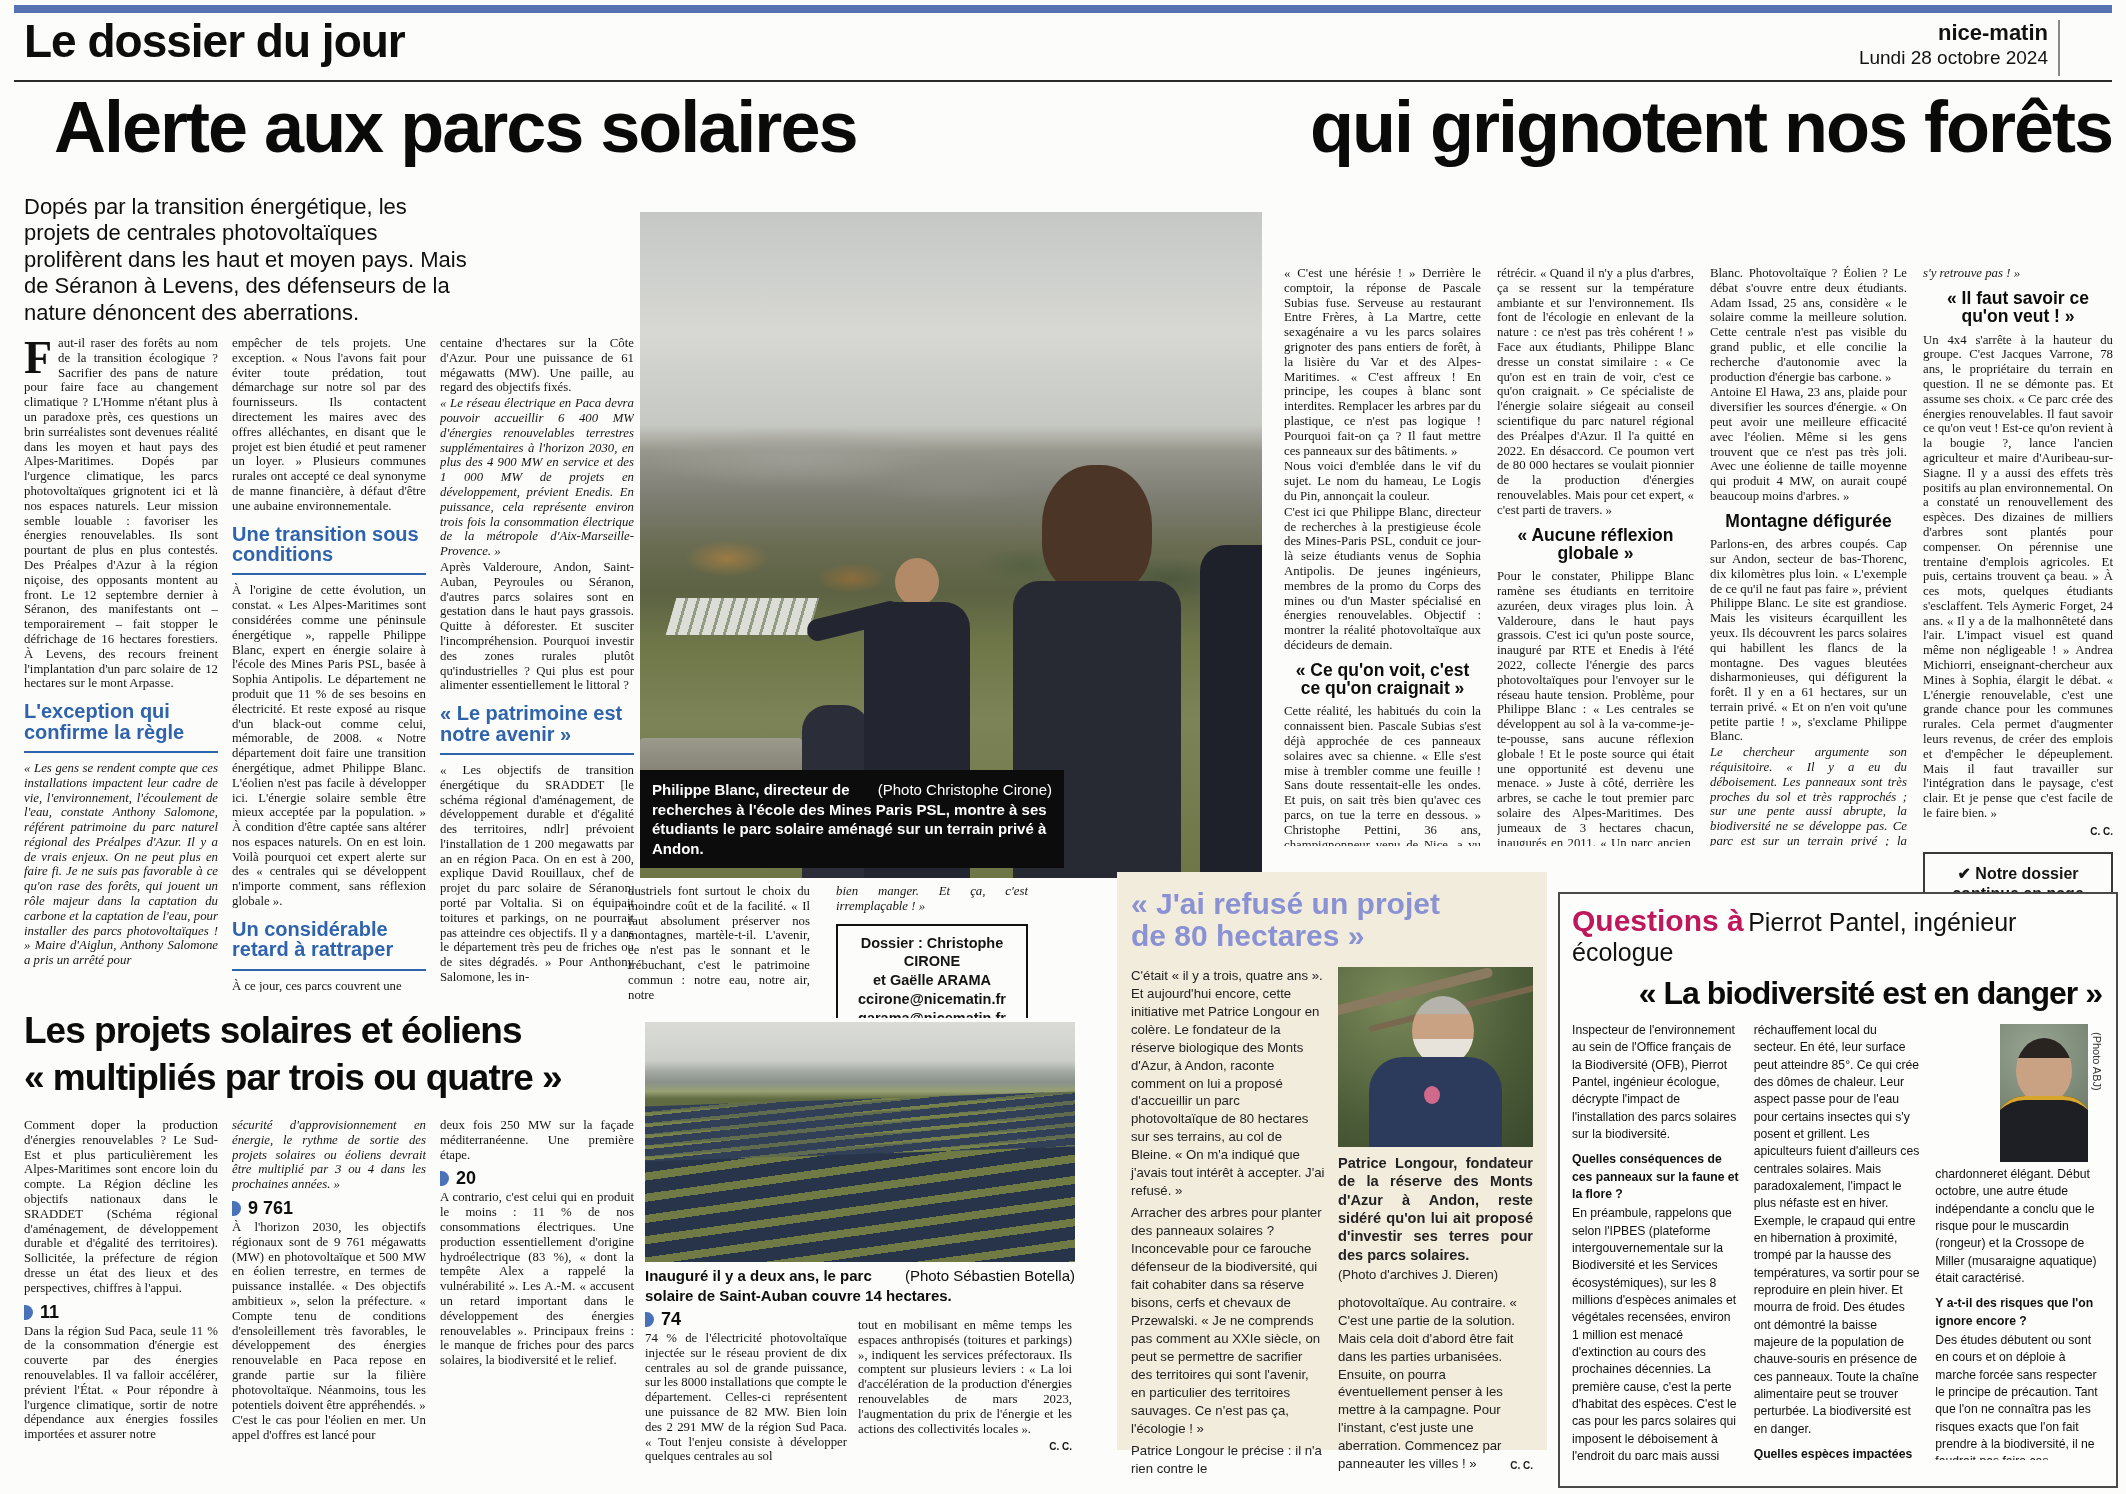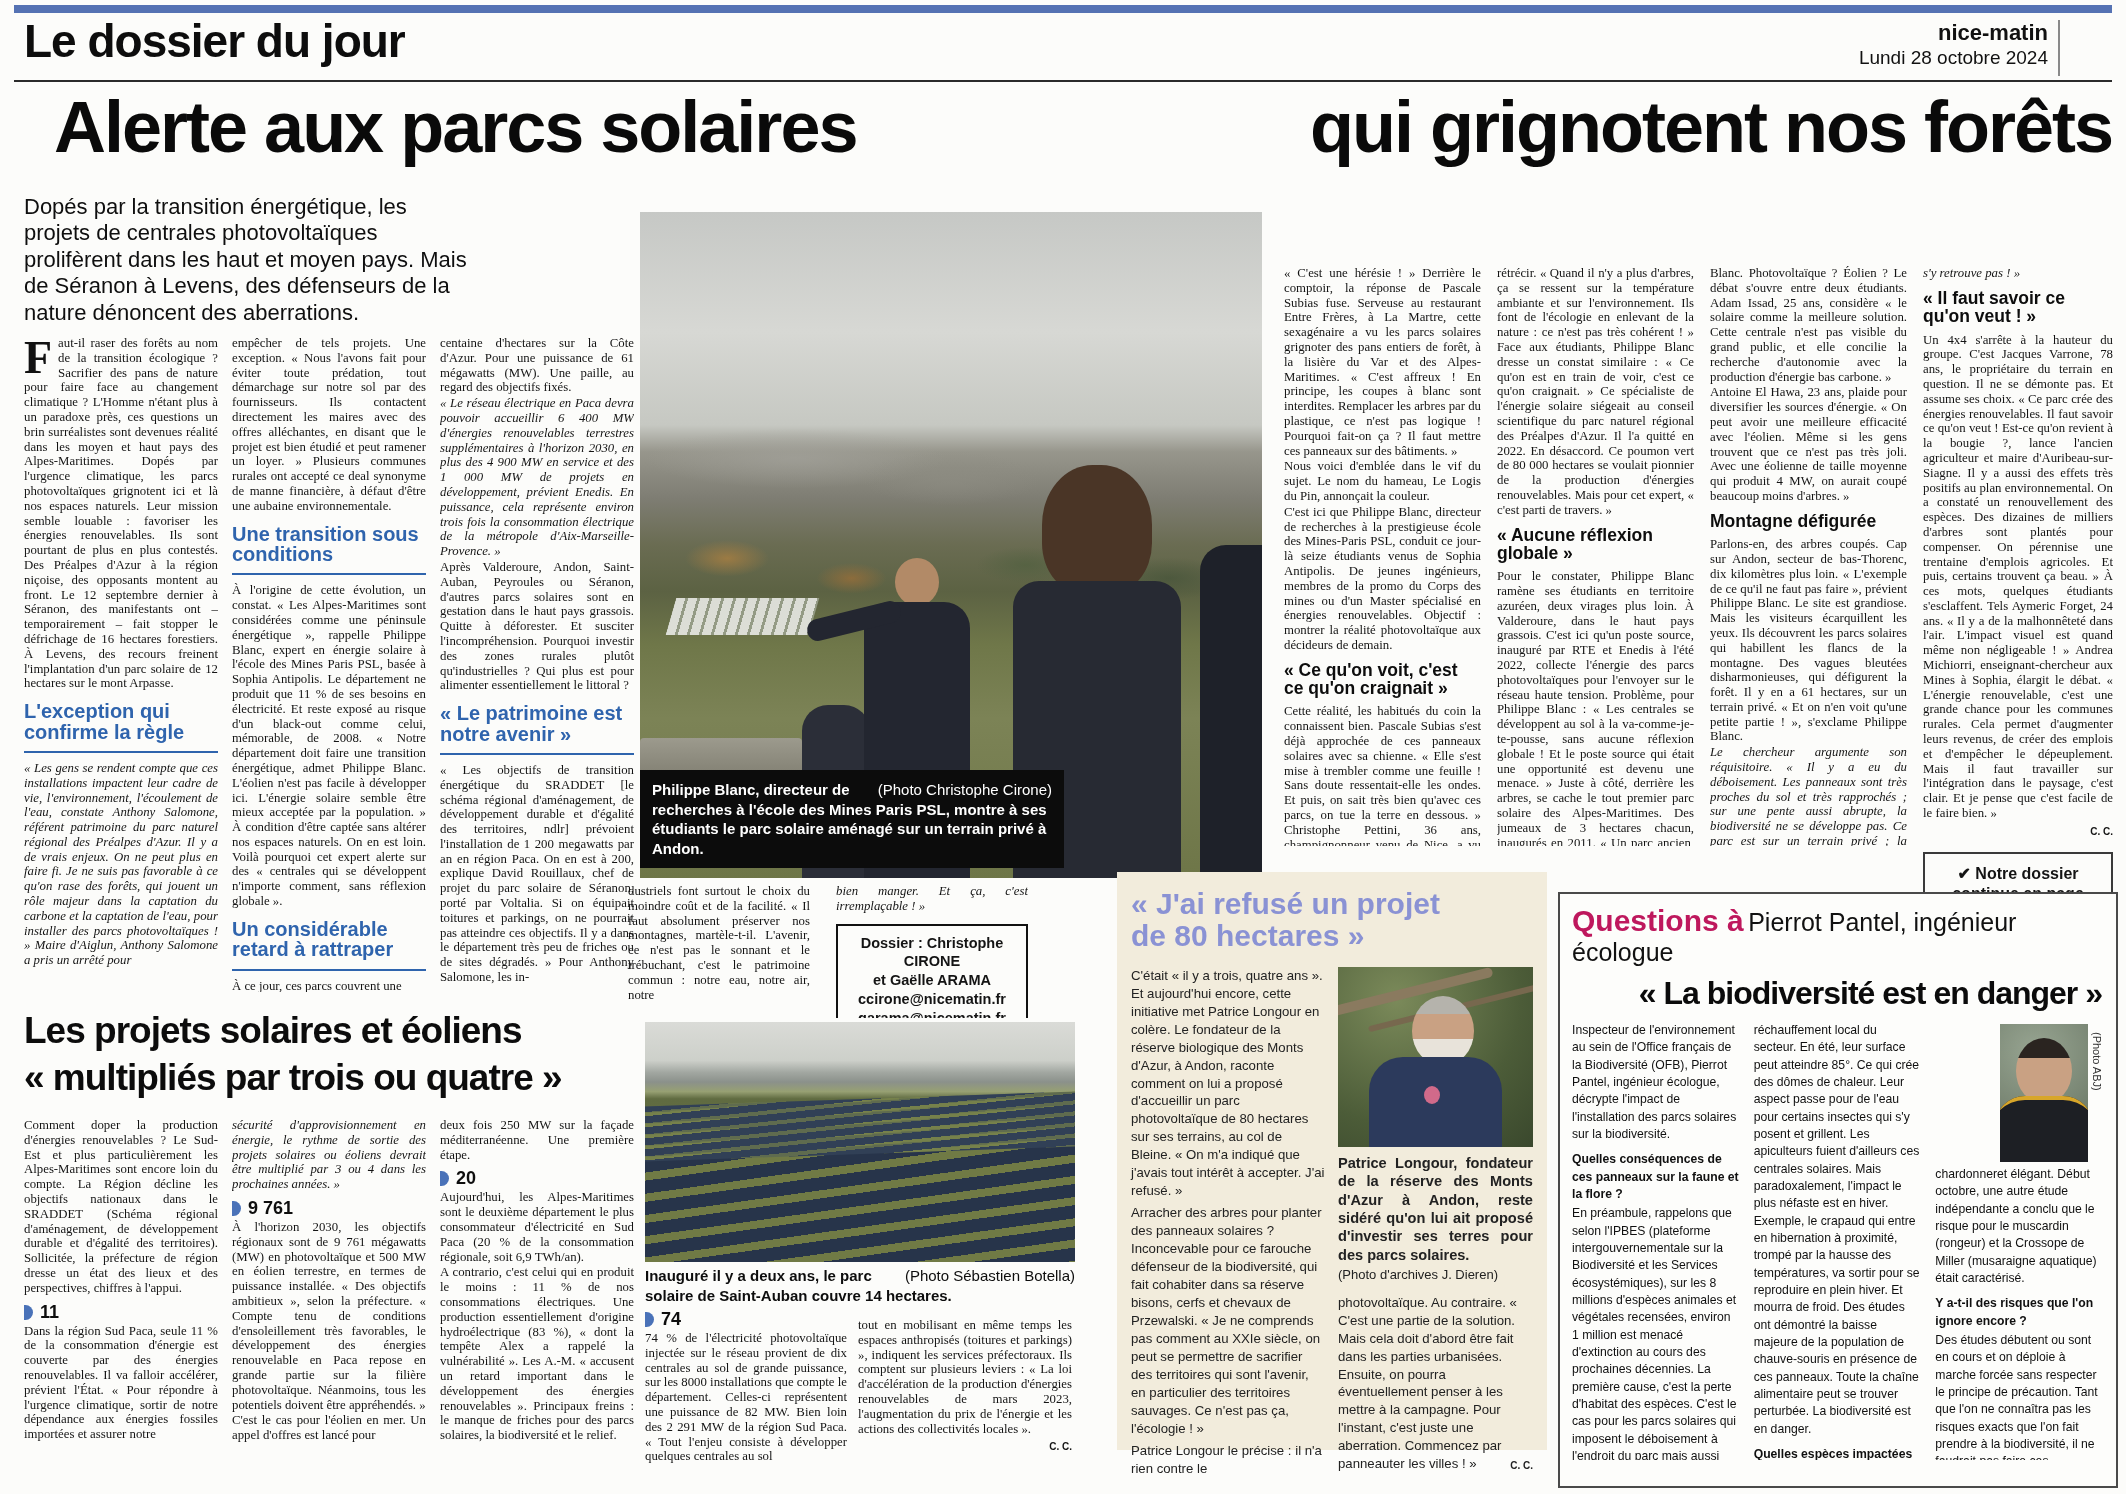--- a/index.html
+++ b/index.html
@@ -22,21 +22,21 @@
   .lede{left:24px;top:194px;width:444px;font-family:"Liberation Sans",sans-serif;
         font-size:22px;line-height:1.2;color:#0f0f0f;}
   
   .ncol{font-size:12.8px;line-height:14.8px;text-align:justify;overflow:hidden;}
   .ncol p{margin:0 0 1px 0;}
   .it{font-style:italic;}
   .bluesub{font-family:"Liberation Sans",sans-serif;font-weight:bold;font-size:20px;
         line-height:1.02;color:#2f64ad;border-bottom:2px solid #2f64ad;
         padding:7px 0 9px 0;margin:3px 0 8px 0;text-align:left;}
   .blacksub{font-family:"Liberation Sans",sans-serif;font-weight:bold;font-size:17.5px;
-        line-height:1.05;color:#0d0d0d;padding:7px 0 3px 0;margin:0 0 4px 0;text-align:left;}
+        line-height:1.05;color:#0d0d0d;padding:7px 0 3px 0;margin:0 0 4px 0;text-align:center;}
   .dropcap{float:left;font-size:46px;line-height:.82;font-weight:bold;padding:3px 6px 0 0;color:#111;}
   .byline{font-family:"Liberation Sans",sans-serif;font-weight:bold;font-size:10px;
         text-align:right;margin-top:4px;}
   
   .photo1{left:640px;top:212px;width:622px;height:666px;overflow:hidden;
      background:linear-gradient(180deg,#c6c8c5 0%,#d7d8d4 18%,#c6c8c2 32%,#97968c 36%,
         #7e7d73 43%,#6a6c52 50%,#5c6243 57%,#6f7749 65%,#7c8356 76%,#6e7648 100%);}
   .photo1 .texture{position:absolute;inset:0;background:
      radial-gradient(60px 26px at 14% 52%,#a97f41cc,transparent 70%),
      radial-gradient(50px 22px at 34% 55%,#9c6f38bb,transparent 70%),
@@ -265,21 +265,20 @@
       </div>
     <p>À l'horizon 2030, les objectifs régionaux sont de 9 761 mégawatts (MW) en photovoltaïque et 500 MW en éolien terrestre, en termes de puissance installée. « Des objectifs ambitieux », selon la préfecture. « Compte tenu de conditions d'ensoleillement très favorables, le développement des énergies renouvelable en Paca repose en grande partie sur la filière photovoltaïque. Néanmoins, tous les potentiels doivent être appréhendés. »</p>
     <p>C'est le cas pour l'éolien en mer. Un appel d'offres est lancé pour</p>
   </div>
   <div class="abs ncol" style="left:440px;top:1118px;width:194px;height:376px;">
     <p>deux fois 250 MW sur la façade méditerranéenne. Une première étape.</p>
     <div class="stat">
         <span class="smark"></span>
         <span>20</span>
       </div>
-    <p>Aujourd'hui, les Alpes-Maritimes sont le deuxième département le plus consommateur d'électricité en Sud Paca (20 % de la consommation régionale, soit 6,9 TWh/an).</p>
     <p>A contrario, c'est celui qui en produit le moins : 11 % de nos consommations électriques. Une production essentiellement d'origine hydroélectrique (83 %), « dont la tempête Alex a rappelé la vulnérabilité ». Les A.-M. « accusent un retard important dans le développement des énergies renouvelables ». Principaux freins : le manque de friches pour des parcs solaires, la biodiversité et le relief.</p>
   </div>
 
   <div class="abs photo2">
     <div class="rows-far"></div>
     <div class="rows-near"></div>
   </div>
   <div class="abs caption2">
     <span class="credit">(Photo Sébastien Botella)</span>
     <span>Inauguré il y a deux ans, le parc solaire de Saint-Auban couvre 14 hectares.</span>

